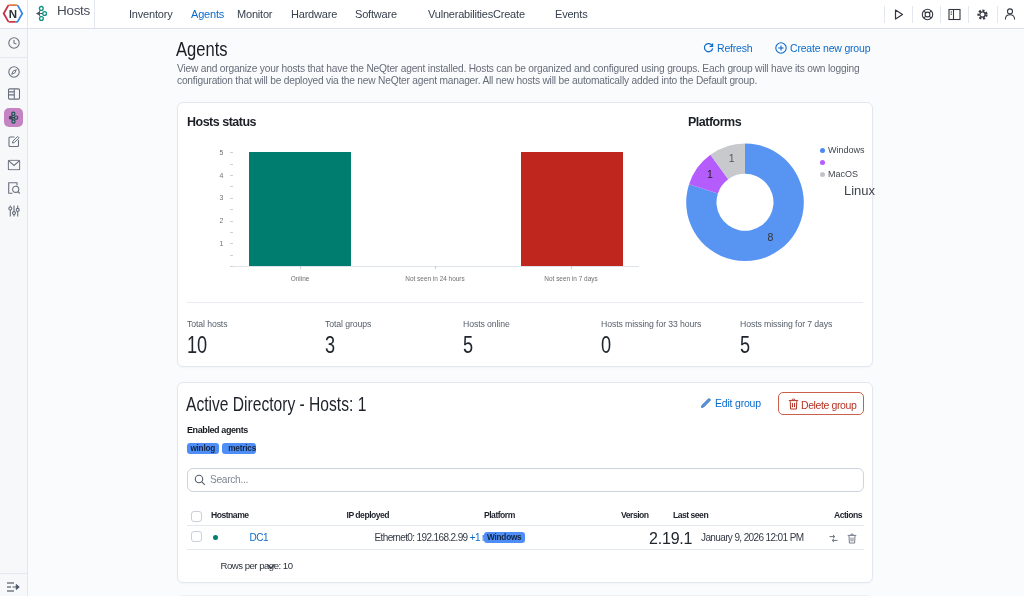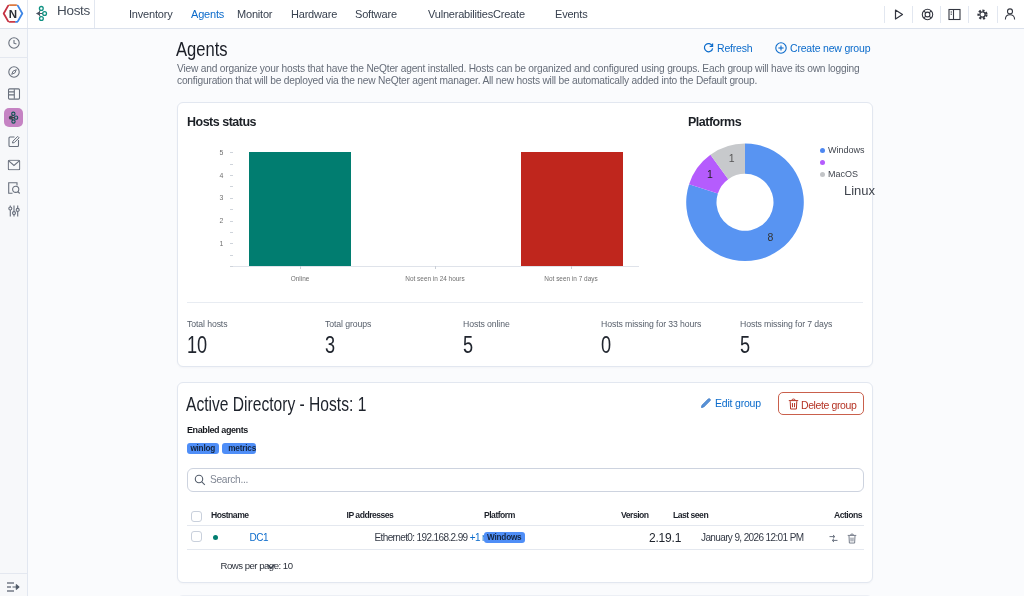--- a/index.html
+++ b/index.html
@@ -266,33 +266,33 @@
 
 <div class="abs" style="left:187px; top:467.5px; width:676.5px; height:24px; border:1px solid #cdd3df; border-radius:6px; background:#fff;"></div>
 <svg class="abs" style="left:193.5px; top:473.5px;" width="12" height="12" viewBox="0 0 12 12">
   <circle cx="5" cy="5" r="3.7" fill="none" stroke="#535d6b" stroke-width="1.1"></circle>
   <line x1="7.8" y1="7.8" x2="10.8" y2="10.8" stroke="#535d6b" stroke-width="1.1"></line>
 </svg>
 <div class="abs" style="left:210px; top:474px; font-size:10.2px; letter-spacing:-0.3px; color:#808794;">Search...</div>
 
 <div class="abs" style="left:190.5px; top:510.5px; width:11px; height:11px; border:1px solid #c9d0dc; border-radius:3px; background:#fff;"></div>
 <div class="th" style="left:211px; top:510px;">Hostname</div>
-<div class="th" style="left:346.5px; top:510px;">IP addresses</div>
+<div class="th" style="left:346.5px; top:510px;">IP deployed</div>
 <div class="th" style="left:484px; top:510px;">Platform</div>
 <div class="th" style="left:621px; top:510px;">Version</div>
 <div class="th" style="left:673px; top:510px;">Last seen</div>
 <div class="th" style="left:834px; top:510px;">Actions</div>
 <div class="abs" style="left:187px; top:524.5px; width:676.5px; height:1px; background:#e4e8ef;"></div>
 
 <div class="abs" style="left:190.5px; top:530.5px; width:11px; height:11px; border:1px solid #c9d0dc; border-radius:3px; background:#fff;"></div>
 <div class="abs" style="left:212.5px; top:535px; width:5px; height:5px; border-radius:50%; background:#017d70;"></div>
 <div class="td" style="left:221.5px; top:532px; color:#0b6bcb;">DC1</div>
 <div class="td" style="left:346.5px; top:532px; letter-spacing:-0.62px;">Ethernet0: 192.168.2.99 <span style="color:#0b6bcb">+1 more</span></div>
 <div class="badge" style="left:484px; top:531.5px; width:40.5px; height:11.5px; line-height:11.5px;">Windows</div>
-<div class="td" style="left:621px; top:532.5px; font-size:12px; letter-spacing:-0.2px; color:#20252e;">2.19.1</div>
+<div class="td" style="left:621px; top:532.5px; font-size:16px; letter-spacing:-0.2px; color:#20252e;">2.19.1</div>
 <div class="td" style="left:673px; top:532px; letter-spacing:-0.62px;">January 9, 2026 12:01 PM</div>
 
 <svg class="abs" style="left:829px; top:533.5px;" width="9" height="9" viewBox="0 0 9 9">
   <g stroke="#6a7280" stroke-width="1" fill="none">
     <path d="M0.5 2.6 L5.6 2.6 M4 1 L5.8 2.6 L4 4.2"></path>
     <path d="M8.5 6.4 L3.4 6.4 M5 4.8 L3.2 6.4 L5 8"></path>
   </g>
 </svg>
 <svg class="abs" style="left:847px; top:532.5px;" width="10" height="11" viewBox="0 0 11 12">
   <g fill="none" stroke="#6a7280" stroke-width="1">

